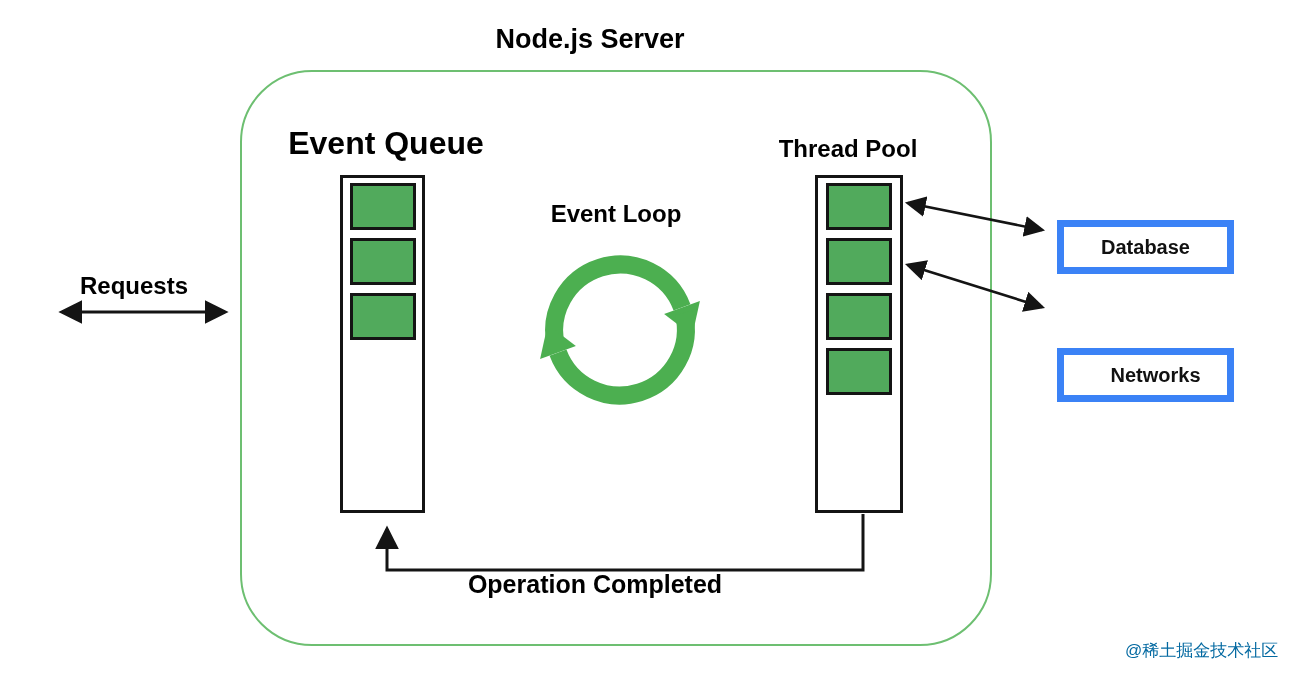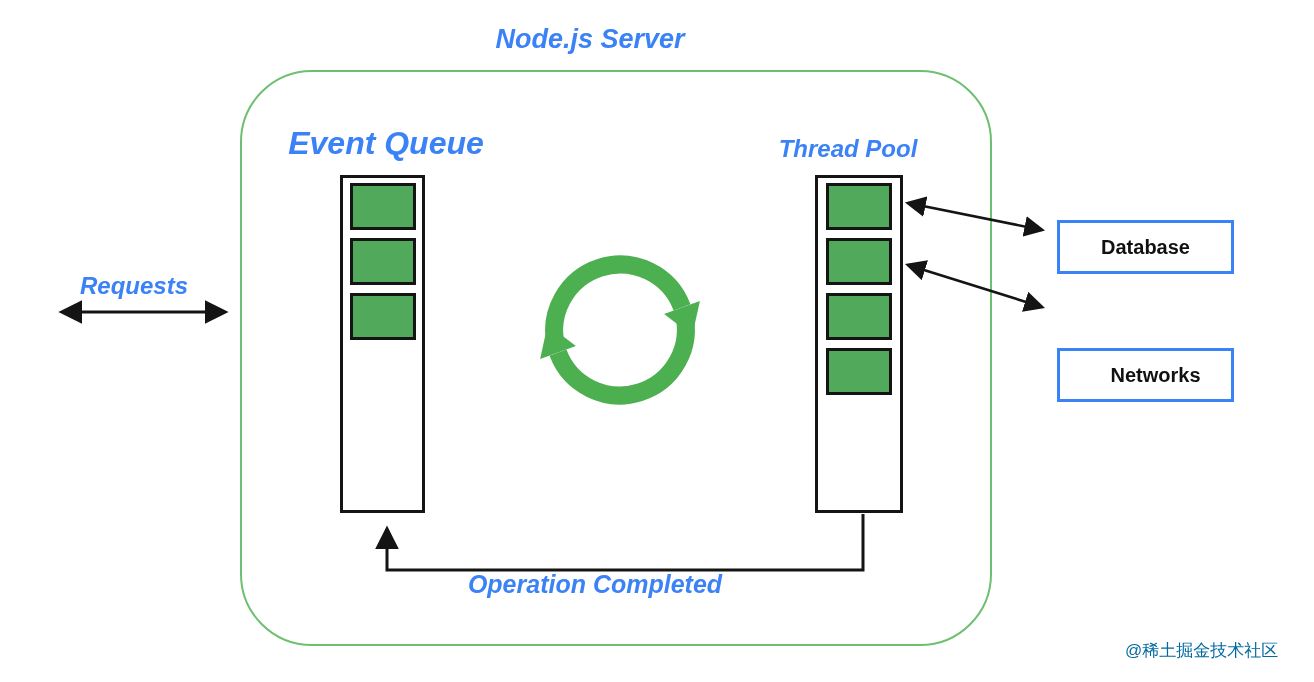--- a/index.html
+++ b/index.html
@@ -12,24 +12,23 @@
     position: relative;
     width: 1314px;
     height: 682px;
     background: #ffffff;
     overflow: hidden;
     color: #111111;
   }
   .lbl {
     position: absolute;
     font-weight: 700;
-    color: #3b82f6;
+    color: #000000;
     text-align: center;
     white-space: nowrap;
-    font-style: italic;
   }
   .title { left: 440px; top: 24px; width: 300px; font-size: 27px; }
   .eq-label { left: 286px; top: 125px; width: 200px; font-size: 32px; }
   .el-label { left: 516px; top: 200px; width: 200px; font-size: 24px; }
   .tp-label { left: 748px; top: 135px; width: 200px; font-size: 24px; }
   .req-label { left: 34px; top: 272px; width: 200px; font-size: 24px; }
   .oc-label { left: 445px; top: 570px; width: 300px; font-size: 25px; }
 
   .container-box {
     position: absolute;
@@ -62,21 +61,21 @@
     border: 3px solid #141414;
     box-sizing: border-box;
     flex: 0 0 auto;
   }
 
   .resource-box {
     position: absolute;
     left: 1057px;
     width: 177px;
     height: 54px;
-    border: 3px solid #3b82f6;
+    border: 7px solid #3b82f6;
     box-sizing: border-box;
     background: #ffffff;
     display: flex;
     align-items: center;
     justify-content: center;
     font-weight: 700;
     font-size: 20px;
     text-align: right;
   }
   .res-0 { top: 220px; }
@@ -111,20 +110,21 @@
 </head>
 <body>
 
 <div class="canvas">
 
   <div class="lbl title">Node.js Server</div>
 
   <div class="container-box"></div>
 
   <div class="lbl eq-label">Event Queue</div>
+  <div class="lbl el-label">Event Loop</div>
   <div class="lbl tp-label">Thread Pool</div>
   <div class="lbl req-label">Requests</div>
   <div class="lbl oc-label">Operation Completed</div>
 
   <div class="task-col eq-col">
     <div class="task-block"></div>
     <div class="task-block"></div>
     <div class="task-block"></div>
   </div>
 

